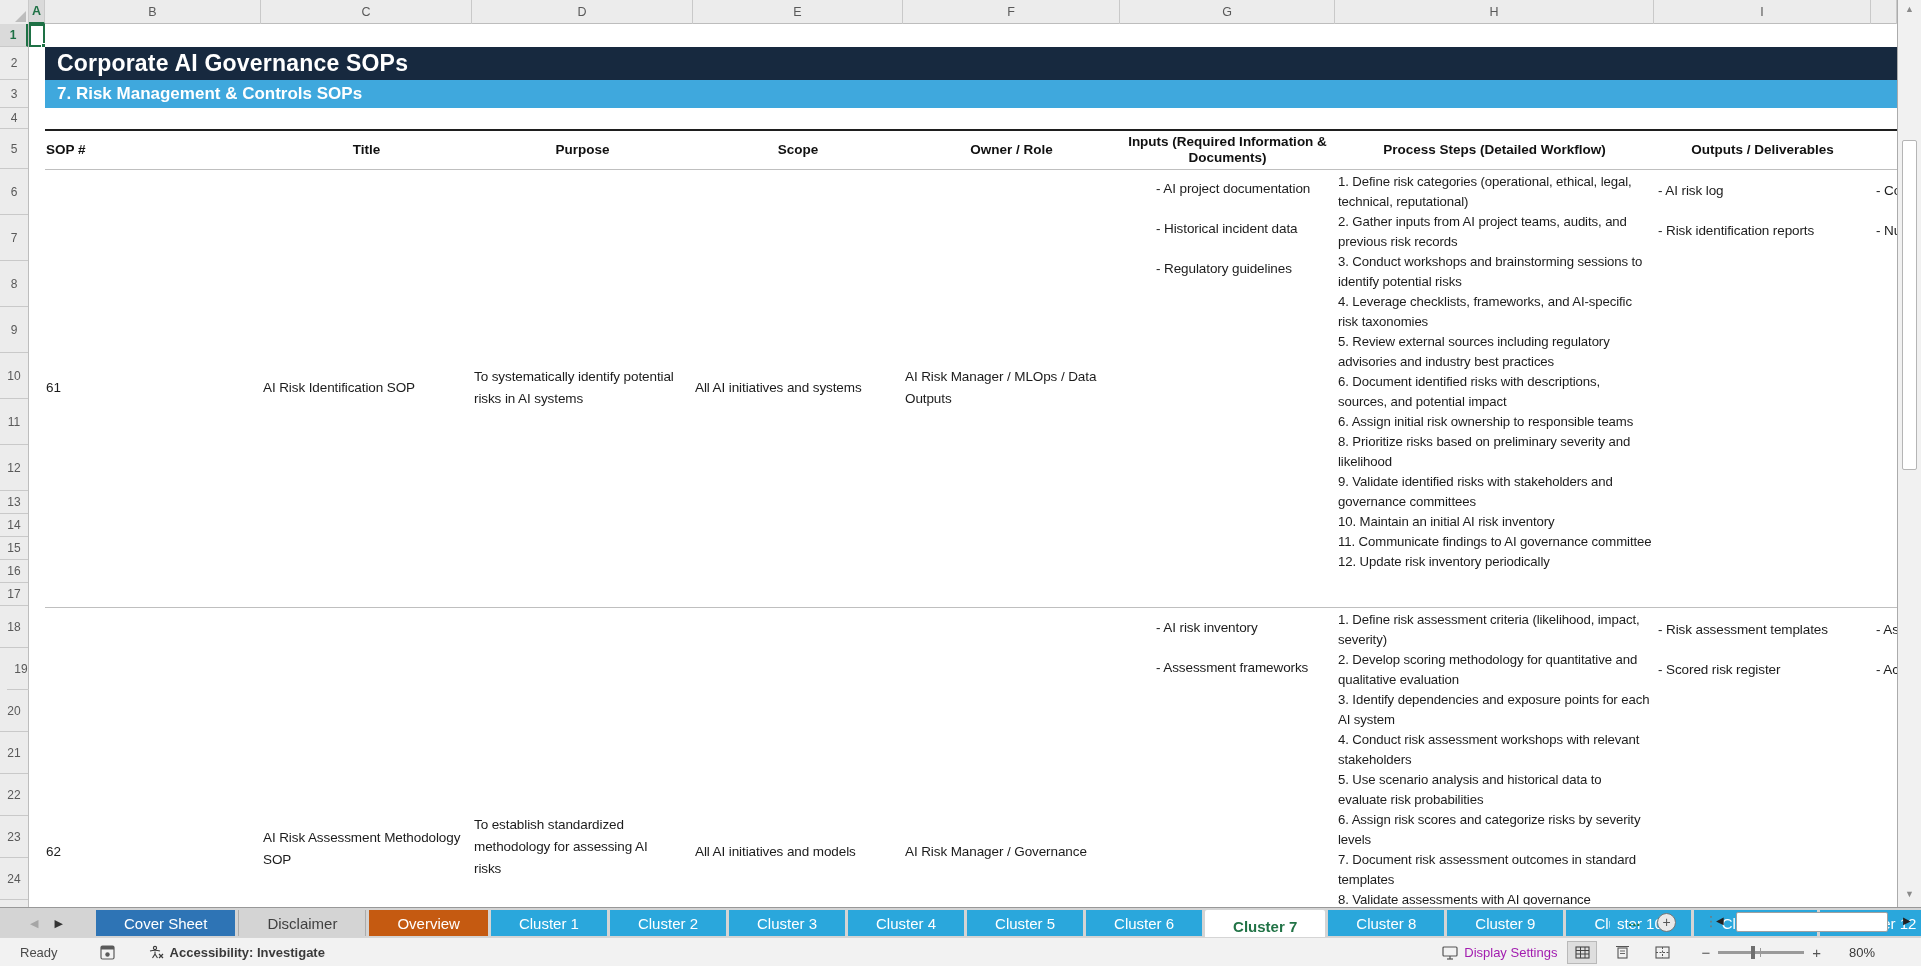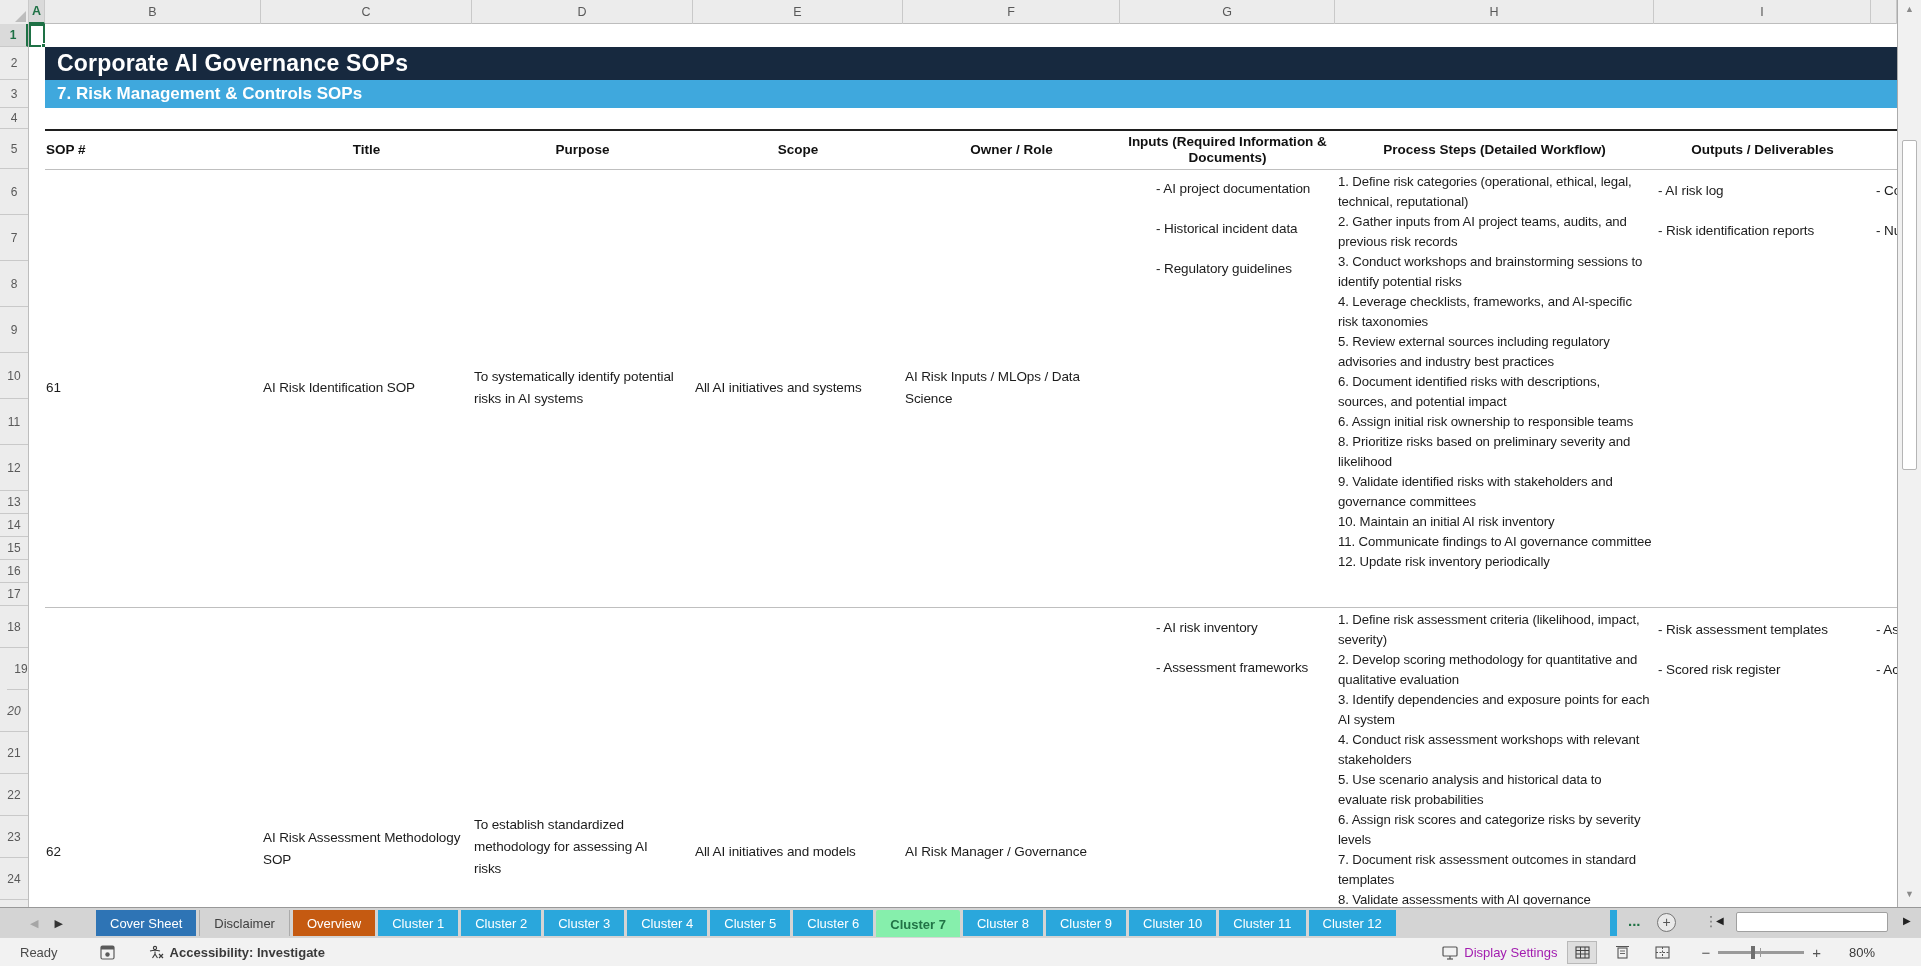--- a/index.html
+++ b/index.html
@@ -69,26 +69,26 @@
   #vscroll{position:absolute;left:1897px;top:0;width:24px;height:907px;background:#F1F1F1;border-left:1px solid #ABABAB;}
   .vsarrow{position:absolute;left:0;width:100%;text-align:center;font-size:9px;color:#8a8a8a;}
   #vthumb{position:absolute;left:4px;top:140px;width:15px;height:330px;background:#fff;border:1px solid #B5B5B5;border-radius:2px;}
 
   
   #tabstrip{position:absolute;left:0;top:907px;width:1921px;height:30px;background:#D4D4D4;border-top:1px solid #989898;}
   #tabnav{position:absolute;left:30px;top:0;height:30px;display:flex;align-items:center;gap:16px;font-size:11px;}
   .tnav-dis{color:#A6A6A6;}
   .tnav-en{color:#333;}
   #tabs-row{position:absolute;left:96px;top:2px;height:28px;display:flex;align-items:flex-start;gap:3px;}
-  .tab{height:26px;display:flex;align-items:center;padding:0 14px;font-size:13px;white-space:nowrap;cursor:default;}
+  .tab{height:26px;display:flex;align-items:center;padding:0 28px;font-size:15px;white-space:nowrap;cursor:default;}
   .t-cover{background:#2E74B5;color:#fff;}
   .t-plain{background:transparent;color:#404040;border-left:1px solid #ABABAB;border-right:1px solid #ABABAB;}
   .t-overview{background:#C55A11;color:#fff;}
   .t-cluster{background:#2AA7DC;color:#fff;}
-  .t-active{background:#86efac;color:#217346;font-weight:bold;height:36px;border-bottom:8px solid #0c4a6e;border-radius:2px 2px 0 0;}
+  .t-active{background:#ffffff;color:#217346;font-weight:bold;height:36px;border-bottom:3px solid #0c4a6e;border-radius:2px 2px 0 0;}
   .tab-sliver{width:7px;height:26px;background:#2AA7DC;margin-top:0px;}
   #tab-dots{color:#217346;font-weight:bold;font-size:15px;padding:0 6px;}
   #add-sheet{width:19px;height:19px;border:1px solid #767676;border-radius:50%;color:#555;font-size:14px;line-height:17px;text-align:center;margin-left:4px;background:#E9E9E9;}
   #more-tabs{color:#777;font-size:14px;margin-left:12px;letter-spacing:0;}
   #hscroll-left{position:absolute;left:1716px;top:7px;font-size:10px;color:#222;}
   #hthumb{position:absolute;left:1736px;top:4px;width:152px;height:20px;background:#fff;border:1px solid #A0A0A0;border-radius:2px;}
   #hscroll-right{position:absolute;left:1903px;top:7px;font-size:10px;color:#222;}
 
   
   #statusbar{position:absolute;left:0;top:937px;width:1921px;height:29px;background:#F2F2F2;border-top:1px solid #D5D5D5;display:flex;align-items:center;font-size:13px;color:#4a4a4a;}
@@ -144,21 +144,21 @@
       <div class="rowh" style="height: 46px;">10</div>
       <div class="rowh" style="height: 46px;">11</div>
       <div class="rowh" style="height: 46px;">12</div>
       <div class="rowh" style="height: 23px;">13</div>
       <div class="rowh" style="height: 23px;">14</div>
       <div class="rowh" style="height: 23px;">15</div>
       <div class="rowh" style="height: 23px;">16</div>
       <div class="rowh" style="height: 23px;">17</div>
       <div class="rowh" style="height: 42px;">18</div>
       <div class="rowh" style="height: 42px; margin-left: 7px;">19</div>
-      <div class="rowh" style="height: 42px; font-style: italic;">20</div>
+      <div class="rowh" style="height: 42px;">20</div>
       <div class="rowh" style="height: 42px;">21</div>
       <div class="rowh" style="height: 42px;">22</div>
       <div class="rowh" style="height: 42px;">23</div>
       <div class="rowh" style="height: 42px;">24</div>
     </div>
 
   <div id="vscroll">
     <div class="vsarrow" style="top:4px;">▲</div>
     <div id="vthumb"></div>
     <div class="vsarrow" style="top:889px;">▼</div>
@@ -180,21 +180,21 @@
     <div class="hc hc4">Owner / Role</div>
     <div class="hc hc5">Inputs (Required Information &amp; Documents)</div>
     <div class="hc hc6">Process Steps (Detailed Workflow)</div>
     <div class="hc hc7">Outputs / Deliverables</div>
     <div id="hdr-bottomline"></div>
 
     <div class="cell b61 c-sop">61</div>
     <div class="cell b61 c-title">AI Risk Identification SOP</div>
     <div class="cell b61 c-purpose">To systematically identify potential risks in AI systems</div>
     <div class="cell b61 c-scope">All AI initiatives and systems</div>
-    <div class="cell b61 c-owner">AI Risk Inputs / MLOps / Data Science</div>
+    <div class="cell b61 c-owner">AI Risk Manager / MLOps / Data Outputs</div>
     <div class="cell b61 c-inputs">
         <div class="li-item">- AI project documentation</div>
         <div class="li-item">- Historical incident data</div>
         <div class="li-item">- Regulatory guidelines</div>
       </div>
     <div class="cell b61 c-steps">
         <div class="step-item">1. Define risk categories (operational, ethical, legal, technical, reputational)</div>
         <div class="step-item">2. Gather inputs from AI project teams, audits, and previous risk records</div>
         <div class="step-item">3. Conduct workshops and brainstorming sessions to identify potential risks</div>
         <div class="step-item">4. Leverage checklists, frameworks, and AI-specific risk taxonomies</div>

